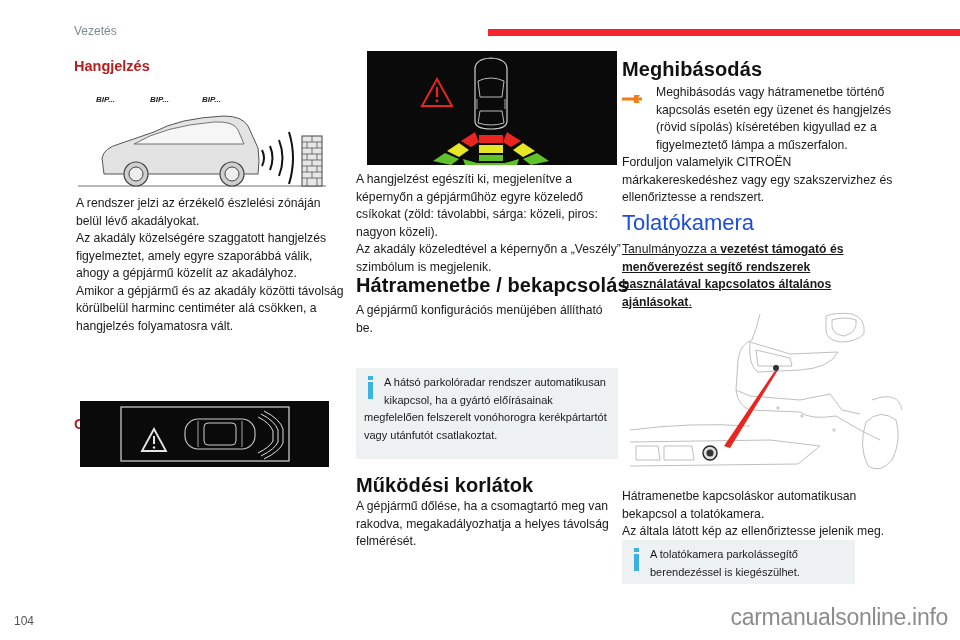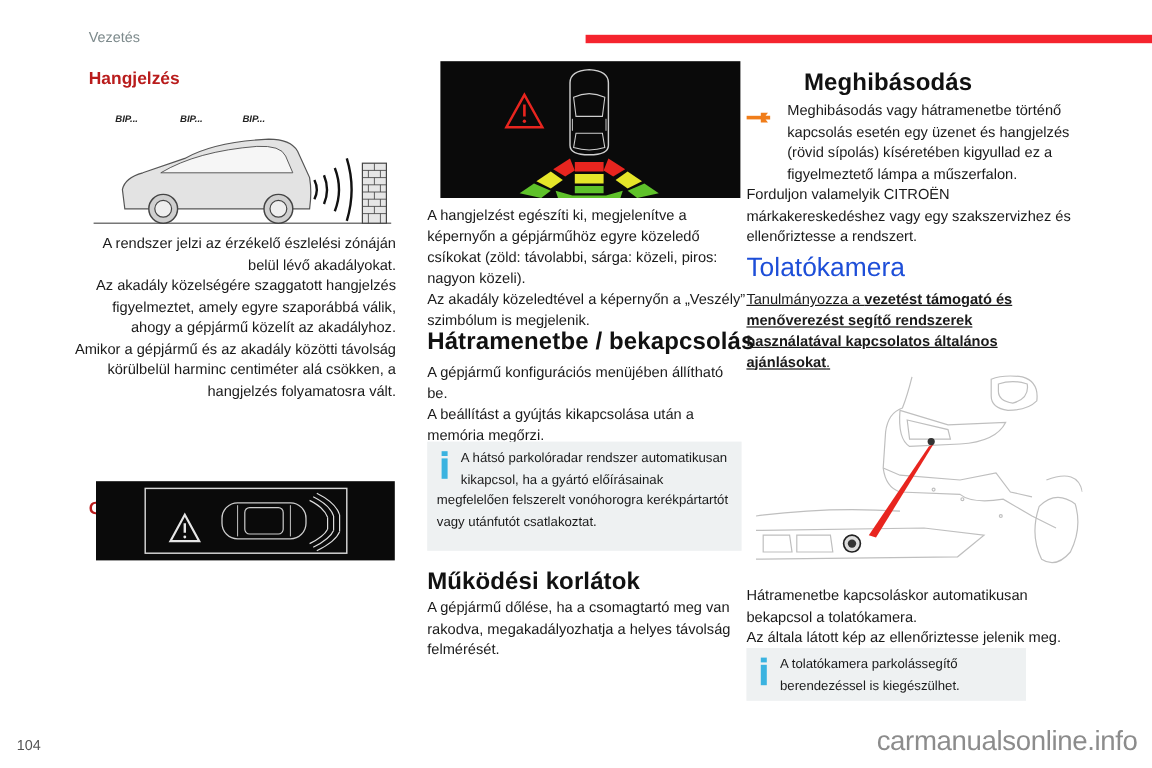--- a/index.html
+++ b/index.html
@@ -75,21 +75,21 @@
       <line x1="238" y1="74" x2="238" y2="80"></line>
         <line x1="233" y1="80" x2="233" y2="86"></line>
         <line x1="243" y1="80" x2="243" y2="86"></line>
       <line x1="238" y1="86" x2="238" y2="92"></line>
         <line x1="233" y1="92" x2="233" y2="100"></line>
         <line x1="243" y1="92" x2="243" y2="100"></line>
     </g>
   </svg>
 </div>
 
-<div class="p" style="left:62px; top:195px; width:268px;text-align:right;">
+<div class="p" style="left:76px; top:195px; width:268px;">
   <div>A rendszer jelzi az érzékelő észlelési zónáján belül lévő akadályokat.</div>
   <div>Az akadály közelségére szaggatott hangjelzés figyelmeztet, amely egyre szaporábbá válik, ahogy a gépjármű közelít az akadályhoz.</div>
   <div>Amikor a gépjármű és az akadály közötti távolság körülbelül harminc centiméter alá csökken, a hangjelzés folyamatosra vált.</div>
 </div>
 
 <div class="h3" style="left:74px; top:372px;margin-top:44px;">Grafikus jelzés</div>
 
 <div class="fig black" style="left:80px; top:401px; width:249px; height:66px;">
   <svg width="249" height="66" viewBox="0 0 249 66">
     <rect x="41" y="6" width="168" height="54" fill="none" stroke="#d8d8d8" stroke-width="1.2"></rect>
@@ -145,36 +145,35 @@
 
 <div class="p" style="left:356px; top:171px; width:268px;">
   <div>A hangjelzést egészíti ki, megjelenítve a képernyőn a gépjárműhöz egyre közeledő csíkokat (zöld: távolabbi, sárga: közeli, piros: nagyon közeli).</div>
   <div>Az akadály közeledtével a képernyőn a „Veszély” szimbólum is megjelenik.</div>
 </div>
 
 <div class="h2" style="left:356px; top:274px;">Hátramenetbe / bekapcsolás</div>
 
 <div class="p" style="left:356px; top:302px; width:262px;">
   <div>A gépjármű konfigurációs menüjében állítható be.</div>
-  <div>A beállítást a gyújtás kikapcsolása után a memória megőrzi.</div>
 </div>
 
 <div class="note" style="left:356px; top:368px; width:262px; height:91px;">
   <span class="info-icon">
       <span class="dot"></span>
       <span class="stem"></span>
     </span>
   <span>A hátsó parkolóradar rendszer automatikusan kikapcsol, ha a gyártó előírásainak megfelelően felszerelt vonóhorogra kerékpártartót vagy utánfutót csatlakoztat.</span>
 </div>
 
 <div class="h2" style="left:356px; top:474px;">Működési korlátok</div>
 
 <div class="p" style="left:356px; top:498px; width:268px;">A gépjármű dőlése, ha a csomagtartó meg van rakodva, megakadályozhatja a helyes távolság felmérését.</div>
 
-<div class="h2" style="left:622px; top:58px;margin-left:48px;">Meghibásodás</div>
+<div class="h2" style="left:622px; top:58px;">Meghibásodás</div>
 
 <div class="wrench">
   <svg width="20" height="10" viewBox="0 0 20 10">
     <rect x="0" y="3.5" width="13" height="3" fill="#f07d1a"></rect>
     <path d="M12 1 L18 1 L16 3.5 L20 3.5 L20 6.5 L16 6.5 L18 9 L12 9 Z" fill="#f07d1a"></path>
   </svg>
 </div>
 
 <div class="p" style="left:622px; top:84px; width:286px;">
   <div style="padding-left:34px; text-indent:0;">

